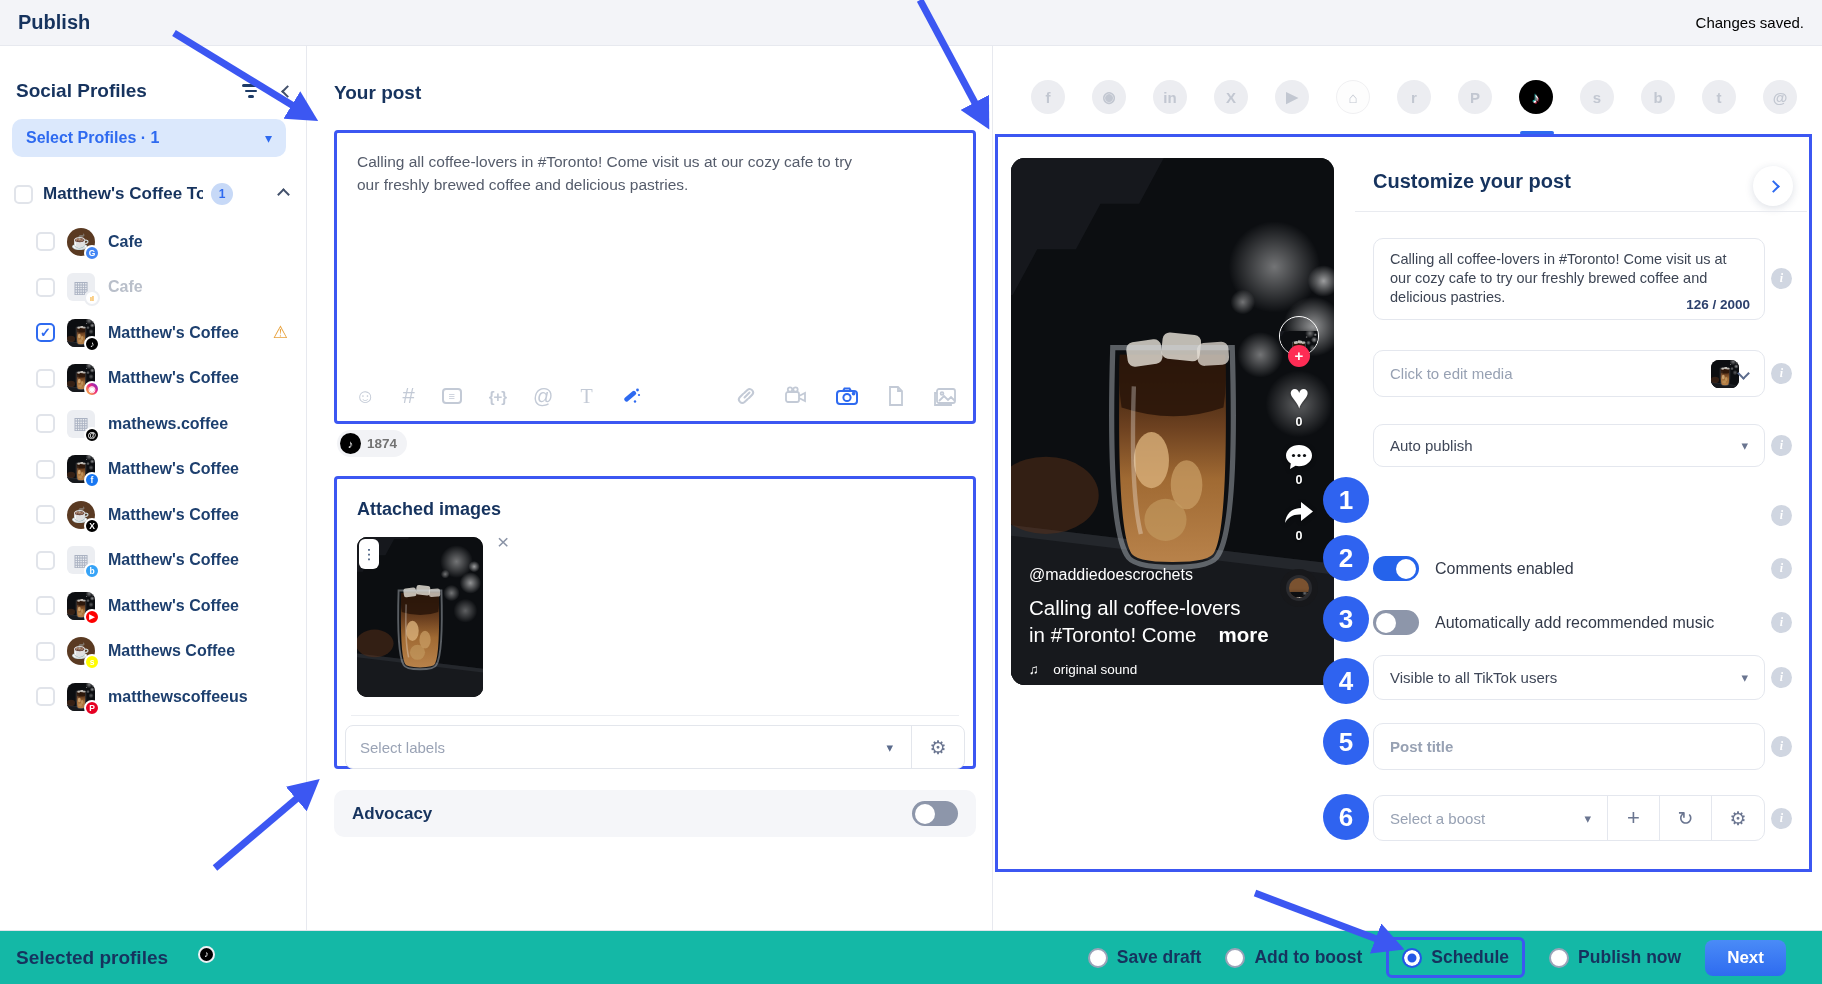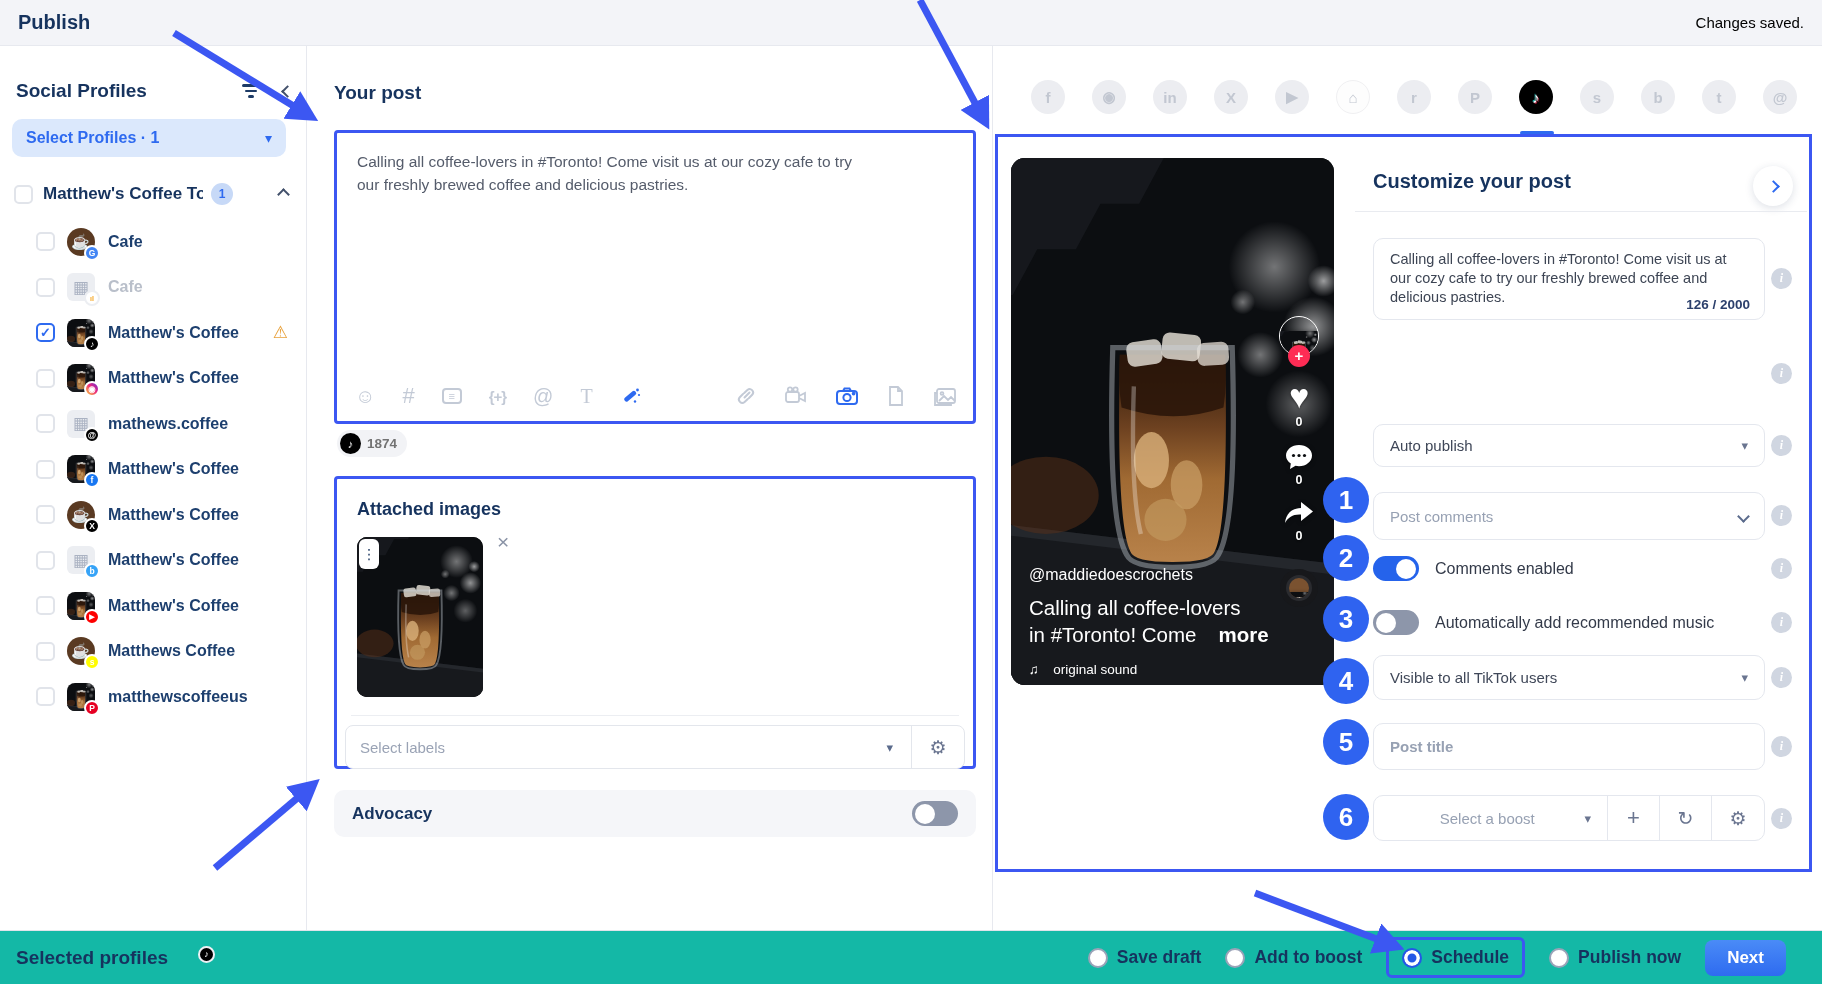--- a/index.html
+++ b/index.html
@@ -131,21 +131,21 @@
   .caption-card { top:192px; height:82px; padding:11px 14px 6px 16px; }
   .caption-card .txt { font-size:14.5px; color:#3d4554; line-height:1.32; }
   .caption-card .counter { position:absolute; right:14px; bottom:7px; font-size:13.5px; font-weight:700; color:#2b3f6b; }
   .media-card { top:304px; height:47px; }
   .media-thumb { width:28px; height:28px; border-radius:8px; overflow:hidden; position:relative; margin-left:10px; flex:none; background:#111; }
   .media-card .chev { margin-left:auto; }
   .autopub-card { top:378px; height:43px; }
   .pcomments-card { top:446px; height:48px; }
   .visible-card { top:609px; height:45px; }
   .ptitle-card { top:677px; height:47px;font-weight:bold; }
-  .boost-card { top:749px; height:46px; display:flex; align-items:stretch;text-align:center; }
+  .boost-card { top:749px; height:46px; display:flex; align-items:stretch; }
   .boost-card .seg1 { flex:1; display:flex; align-items:center; padding:0 16px; border-right:1px solid #e4e7ee; }
   .boost-card .seg1 .lbl { flex:1; }
   .boost-card .btn { width:52px; display:flex; align-items:center; justify-content:center; color:#6a7590; font-size:19px; border-right:1px solid #e4e7ee; cursor:pointer; }
   .boost-card .btn:last-child { border-right:none; }
   .boost-card .btn.plus { font-size:22px; }
 
   .tglrow { position:absolute; left:380px; display:flex; align-items:center; }
   .tglrow .lbl { margin-left:16px; font-size:16px; font-weight:500; color:#333a49; }
   .tglrow1 { top:510px; } .tglrow2 { top:564px; }
 
@@ -511,36 +511,41 @@
         <span class="chev chev-right-blue"></span>
       </div>
     <div class="panel-div"></div>
 
     <div class="card caption-card">
       <div class="txt">Calling all coffee-lovers in #Toronto! Come visit us at our cozy cafe to try our freshly brewed coffee and delicious pastries.</div>
       <div class="counter">126 / 2000</div>
     </div>
     <span class="info" style="top:222px"></span>
 
+    <div class="card media-card">
+      <div class="in">
+        <span class="lbl ph">Click to edit media</span>
+        <span class="media-thumb">
+            <svg class="art" viewBox="0 0 200 300" preserveAspectRatio="xMidYMid slice">
+              <use href="#coffeeArt"></use>
+            </svg>
+          </span>
+        <span class="chev chev-down-thin" style="margin-left:auto"></span>
+      </div>
+    </div>
     <span class="info" style="top:317px"></span>
 
     <div class="card autopub-card">
       <div class="in">
         <span class="lbl">Auto publish</span>
         <span class="car">▾</span>
       </div>
     </div>
     <span class="info" style="top:389px"></span>
 
-    <div class="card pcomments-card">
-      <div class="in">
-        <span class="lbl ph">Post comments</span>
-        <span class="chev chev-down-thin"></span>
-      </div>
-    </div>
     <span class="info" style="top:459px"></span>
 
     <div class="tglrow tglrow1">
       <span class="tgl on"></span>
       <span class="lbl">Comments enabled</span>
     </div>
     <span class="info" style="top:512px"></span>
 
     <div class="tglrow tglrow2">
       <span class="tgl off"></span>

